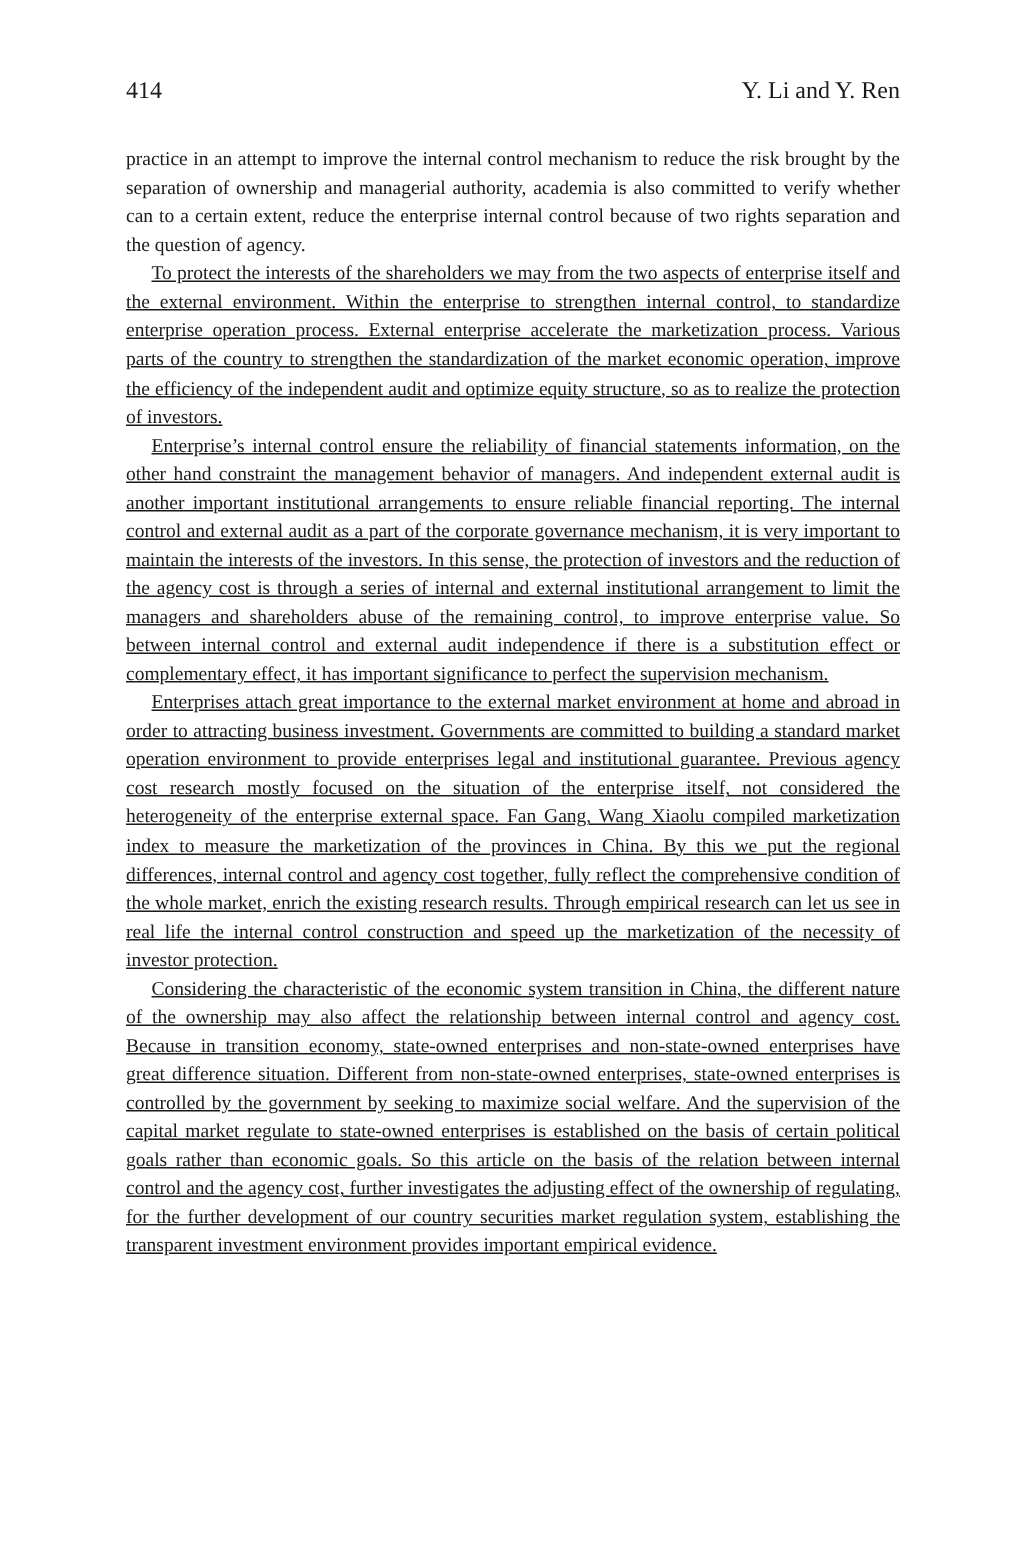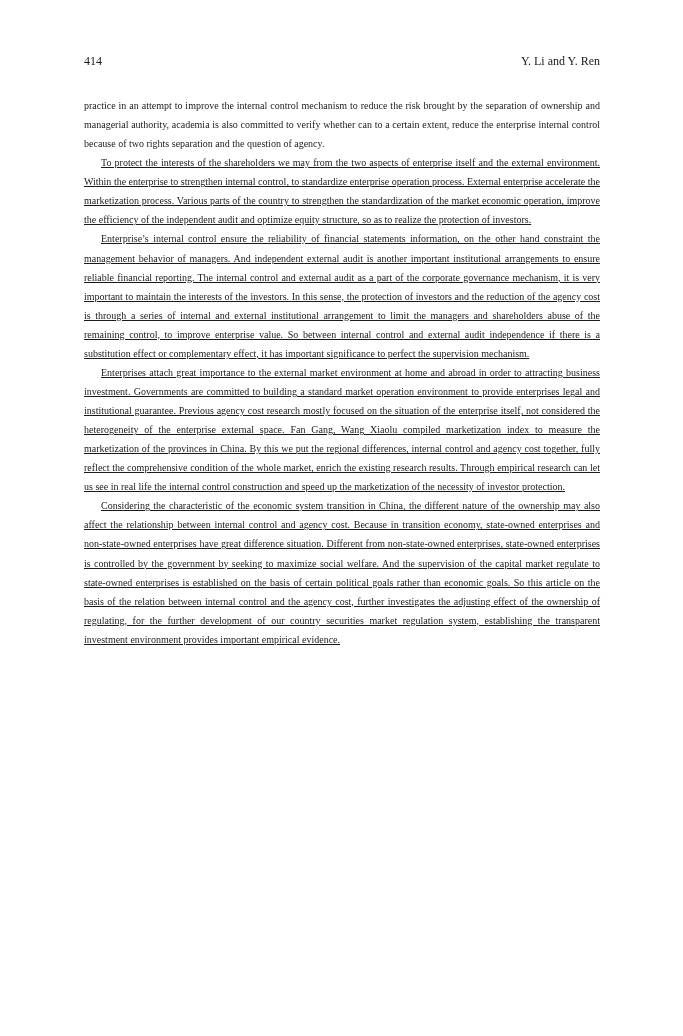--- a/index.html
+++ b/index.html
@@ -4,25 +4,25 @@
 <style>
   html, body { margin: 0; padding: 0; background: #ffffff; }
   body { width: 683px; height: 1036px; position: relative; overflow: hidden; }
   .page {
     position: absolute; left: 84px; top: 52px; width: 516px;
     font-family: "Liberation Serif", "DejaVu Serif", serif;
     color: #1a1a1a;
   }
   .running-head {
     display: flex; justify-content: space-between; align-items: baseline;
-    font-size: 12px; line-height: 18px; height: 18px; text-align: right;
+    font-size: 16px; line-height: 18px; height: 18px; text-align: right;
   }
   .body-text { margin-top: 26px; }
   .para {
-    margin: 0; font-size: 10px; line-height: 19.07px;
+    margin: 0; font-size: 13px; line-height: 19.07px;
     text-align: justify; text-indent: 0;
     hyphens: manual;
   }
   .para.indent { text-indent: 17px; text-decoration: underline; }
 </style>
 </head>
 <body>
 
 <div class="page">
   <div class="running-head">

